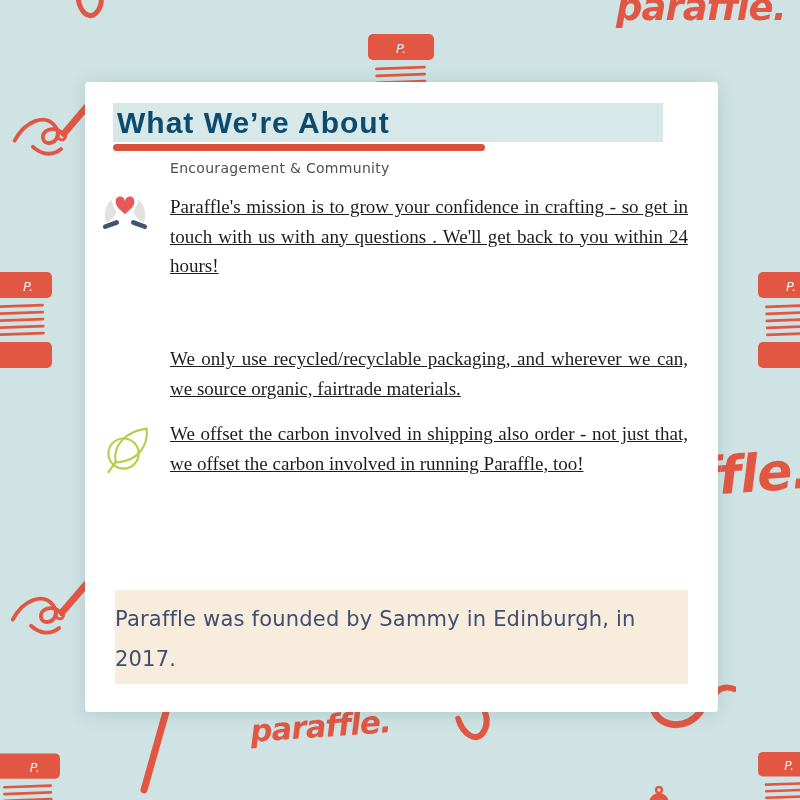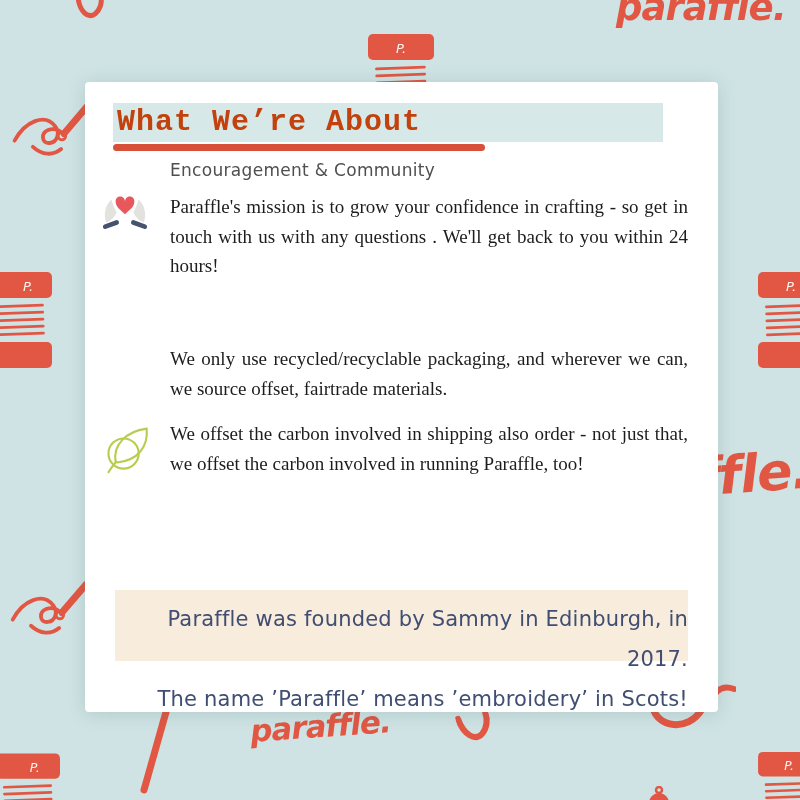--- a/index.html
+++ b/index.html
@@ -18,41 +18,41 @@
     position:absolute;left:85px;top:82px;width:633px;height:630px;
     background:#ffffff;z-index:1;border-radius:4px;
     box-shadow:0 2px 18px rgba(50,90,90,.18);
   }
   .title-band{
     position:absolute;left:28px;top:21px;width:550px;height:39px;
     background:#d6e8e8;
   }
   .title-band span{
     display:block;line-height:39px;padding-left:4px;
-    font-family:Liberation Mono, monospace;font-weight:bold;
-    font-size:30px;letter-spacing:1px;color:#c2410c;
+    font-family:Liberation Sans, sans-serif;font-weight:bold;
+    font-size:30px;letter-spacing:1px;color:#0c4a6e;
   }
   .title-underline{
     position:absolute;left:28px;top:62px;width:372px;height:7px;
     background:#d6503a;border-radius:4px;
   }
   .sec-head{
     position:absolute;left:85px;width:520px;margin:0;
     font-family:"DejaVu Sans",sans-serif;font-weight:normal;
-    font-size:17px;letter-spacing:.3px;color:#4f4f4f;
+    font-size:14px;letter-spacing:.3px;color:#4f4f4f;
   }
   .body-p{
     position:absolute;left:85px;width:518px;margin:0;
     font-family:"Liberation Serif",serif;font-size:19px;line-height:1.56;
-    color:#1d1d1d;text-align:justify;
+    color:#1d1d1d;text-align:justify;text-decoration:underline;
   }
   .side-icon{position:absolute}
   .footer-box{
-    position:absolute;left:30px;top:508px;width:573px;height:71px;
-    background:#f8ecdc;text-align:right;
+    position:absolute;left:30px;top:508px;width:573px;height:94px;
+    background:#f8ecdc;text-align:left;
   }
   .footer-box p{
     margin:0;line-height:40px;
     font-family:"DejaVu Sans",sans-serif;font-size:21px;
     letter-spacing:.2px;color:#3f4e72;
   }
   .footer-box p:first-child{padding-top:9px}
   svg .stroke{stroke:#e25743;fill:none;stroke-linecap:round}
   svg .fill{fill:#e25743}
   svg .spool-label{
@@ -181,29 +181,28 @@
     <path d="M24,26 C12,36 8,56 14,70 C22,68 30,60 34,50 C30,44 26,35 24,26 Z" fill="#e2e2df"></path>
     <path d="M76,26 C88,36 92,56 86,70 C78,68 70,60 66,50 C70,44 74,35 76,26 Z" fill="#e2e2df"></path>
     <path d="M50,30 C50,18 32,16 32,30 C32,40 42,46 50,54 C58,46 68,40 68,30 C68,16 50,18 50,30 Z" fill="#e7575b"></path>
     <line x1="12" y1="78" x2="34" y2="70" stroke="#45536e" stroke-width="9" stroke-linecap="round"></line>
     <line x1="88" y1="78" x2="66" y2="70" stroke="#45536e" stroke-width="9" stroke-linecap="round"></line>
   </svg>
 
   <p class="body-p" style="top:110px">Paraffle's mission is to grow your confidence in crafting - so get in touch with us with any questions . We'll get back to you within 24 hours!</p>
 
 
-  <p class="body-p" style="top:262px">We only use recycled/recyclable packaging, and wherever we can, we source offset, fairtrade materials.</p>
+  <p class="body-p" style="top:262px">We only use recycled/recyclable packaging, and wherever we can, we source organic, fairtrade materials.</p>
 
   <svg class="side-icon" style="left:19px;top:342px" width="48" height="52" viewBox="0 0 54 58">
     <circle class="green" cx="22" cy="33" r="17"></circle>
     <path class="green" d="M13,42 C10,24 24,8 48,5 C50,25 38,41 15,43"></path>
     <path class="green" d="M5,54 C9,48 11,45 14,42"></path>
   </svg>
 
   <p class="body-p" style="top:337px">We offset the carbon involved in shipping also order - not just that, we offset the carbon involved in running Paraffle, too!</p>
 
 
   <div class="footer-box">
     <p>Paraffle was founded by Sammy in Edinburgh, in 2017.</p>
-    <p>The name ’Paraffle’ means ’embroidery’ in Scots!</p>
   </div>
 
 </div>
 
 </body></html>

